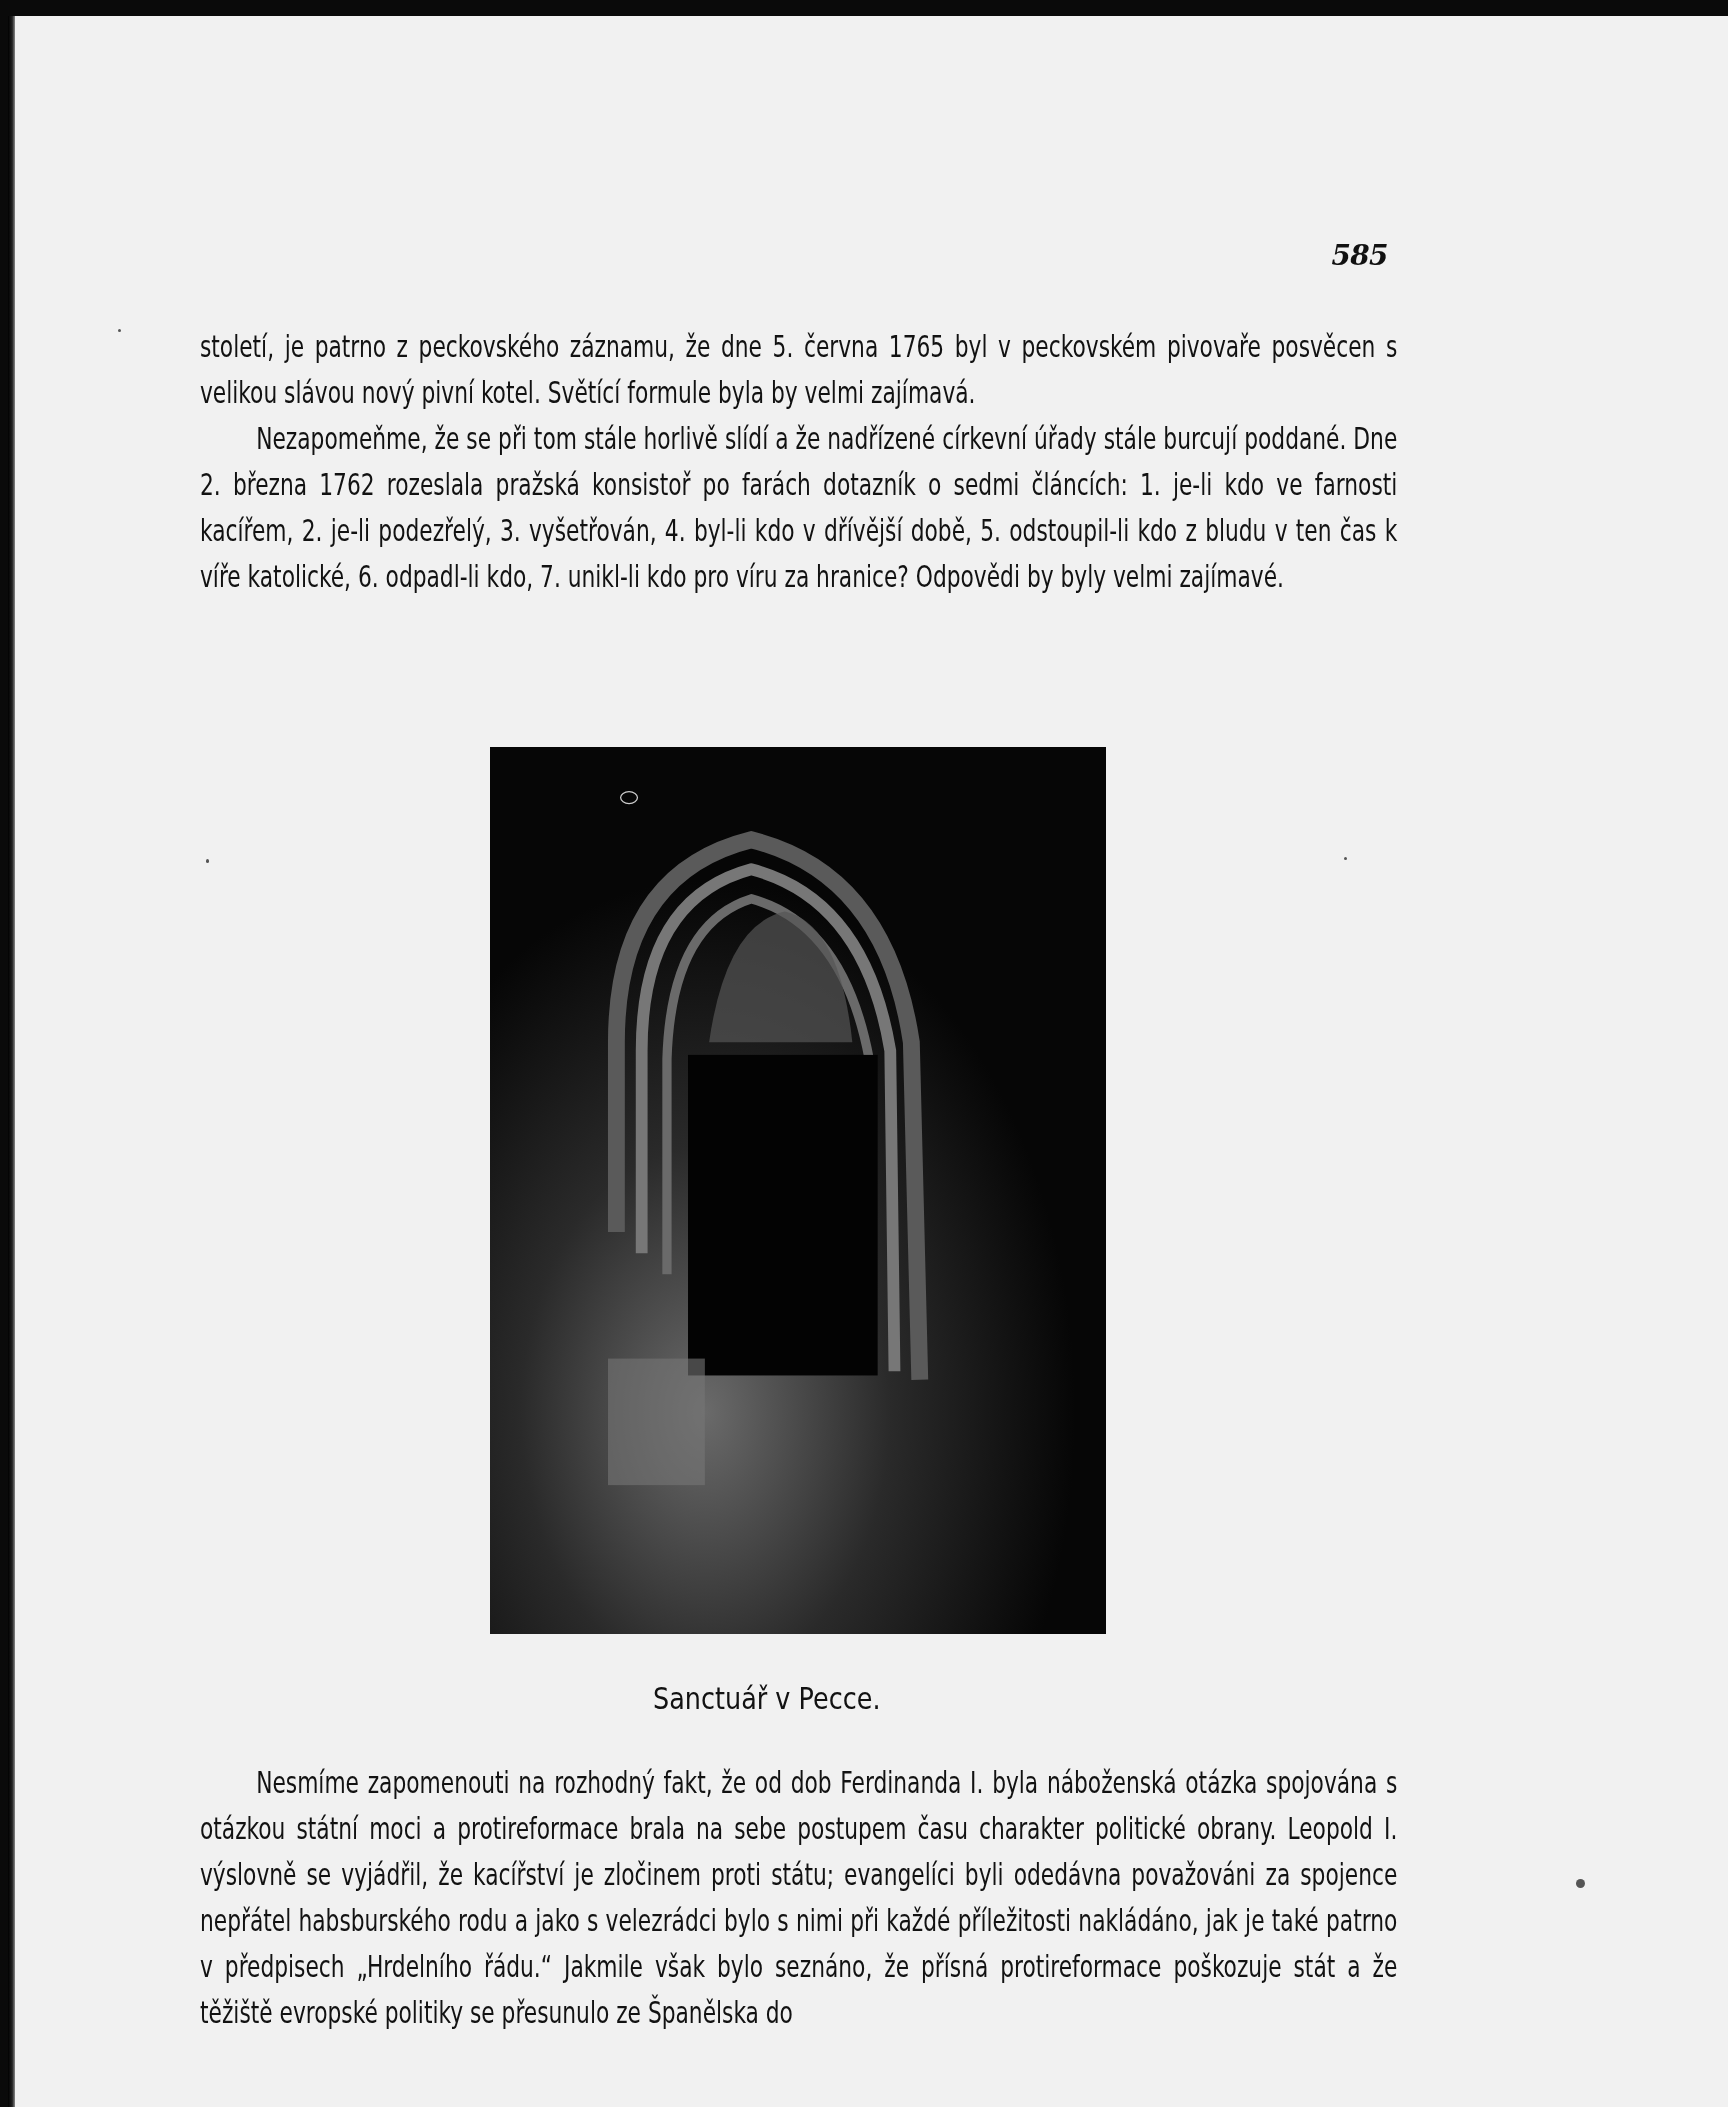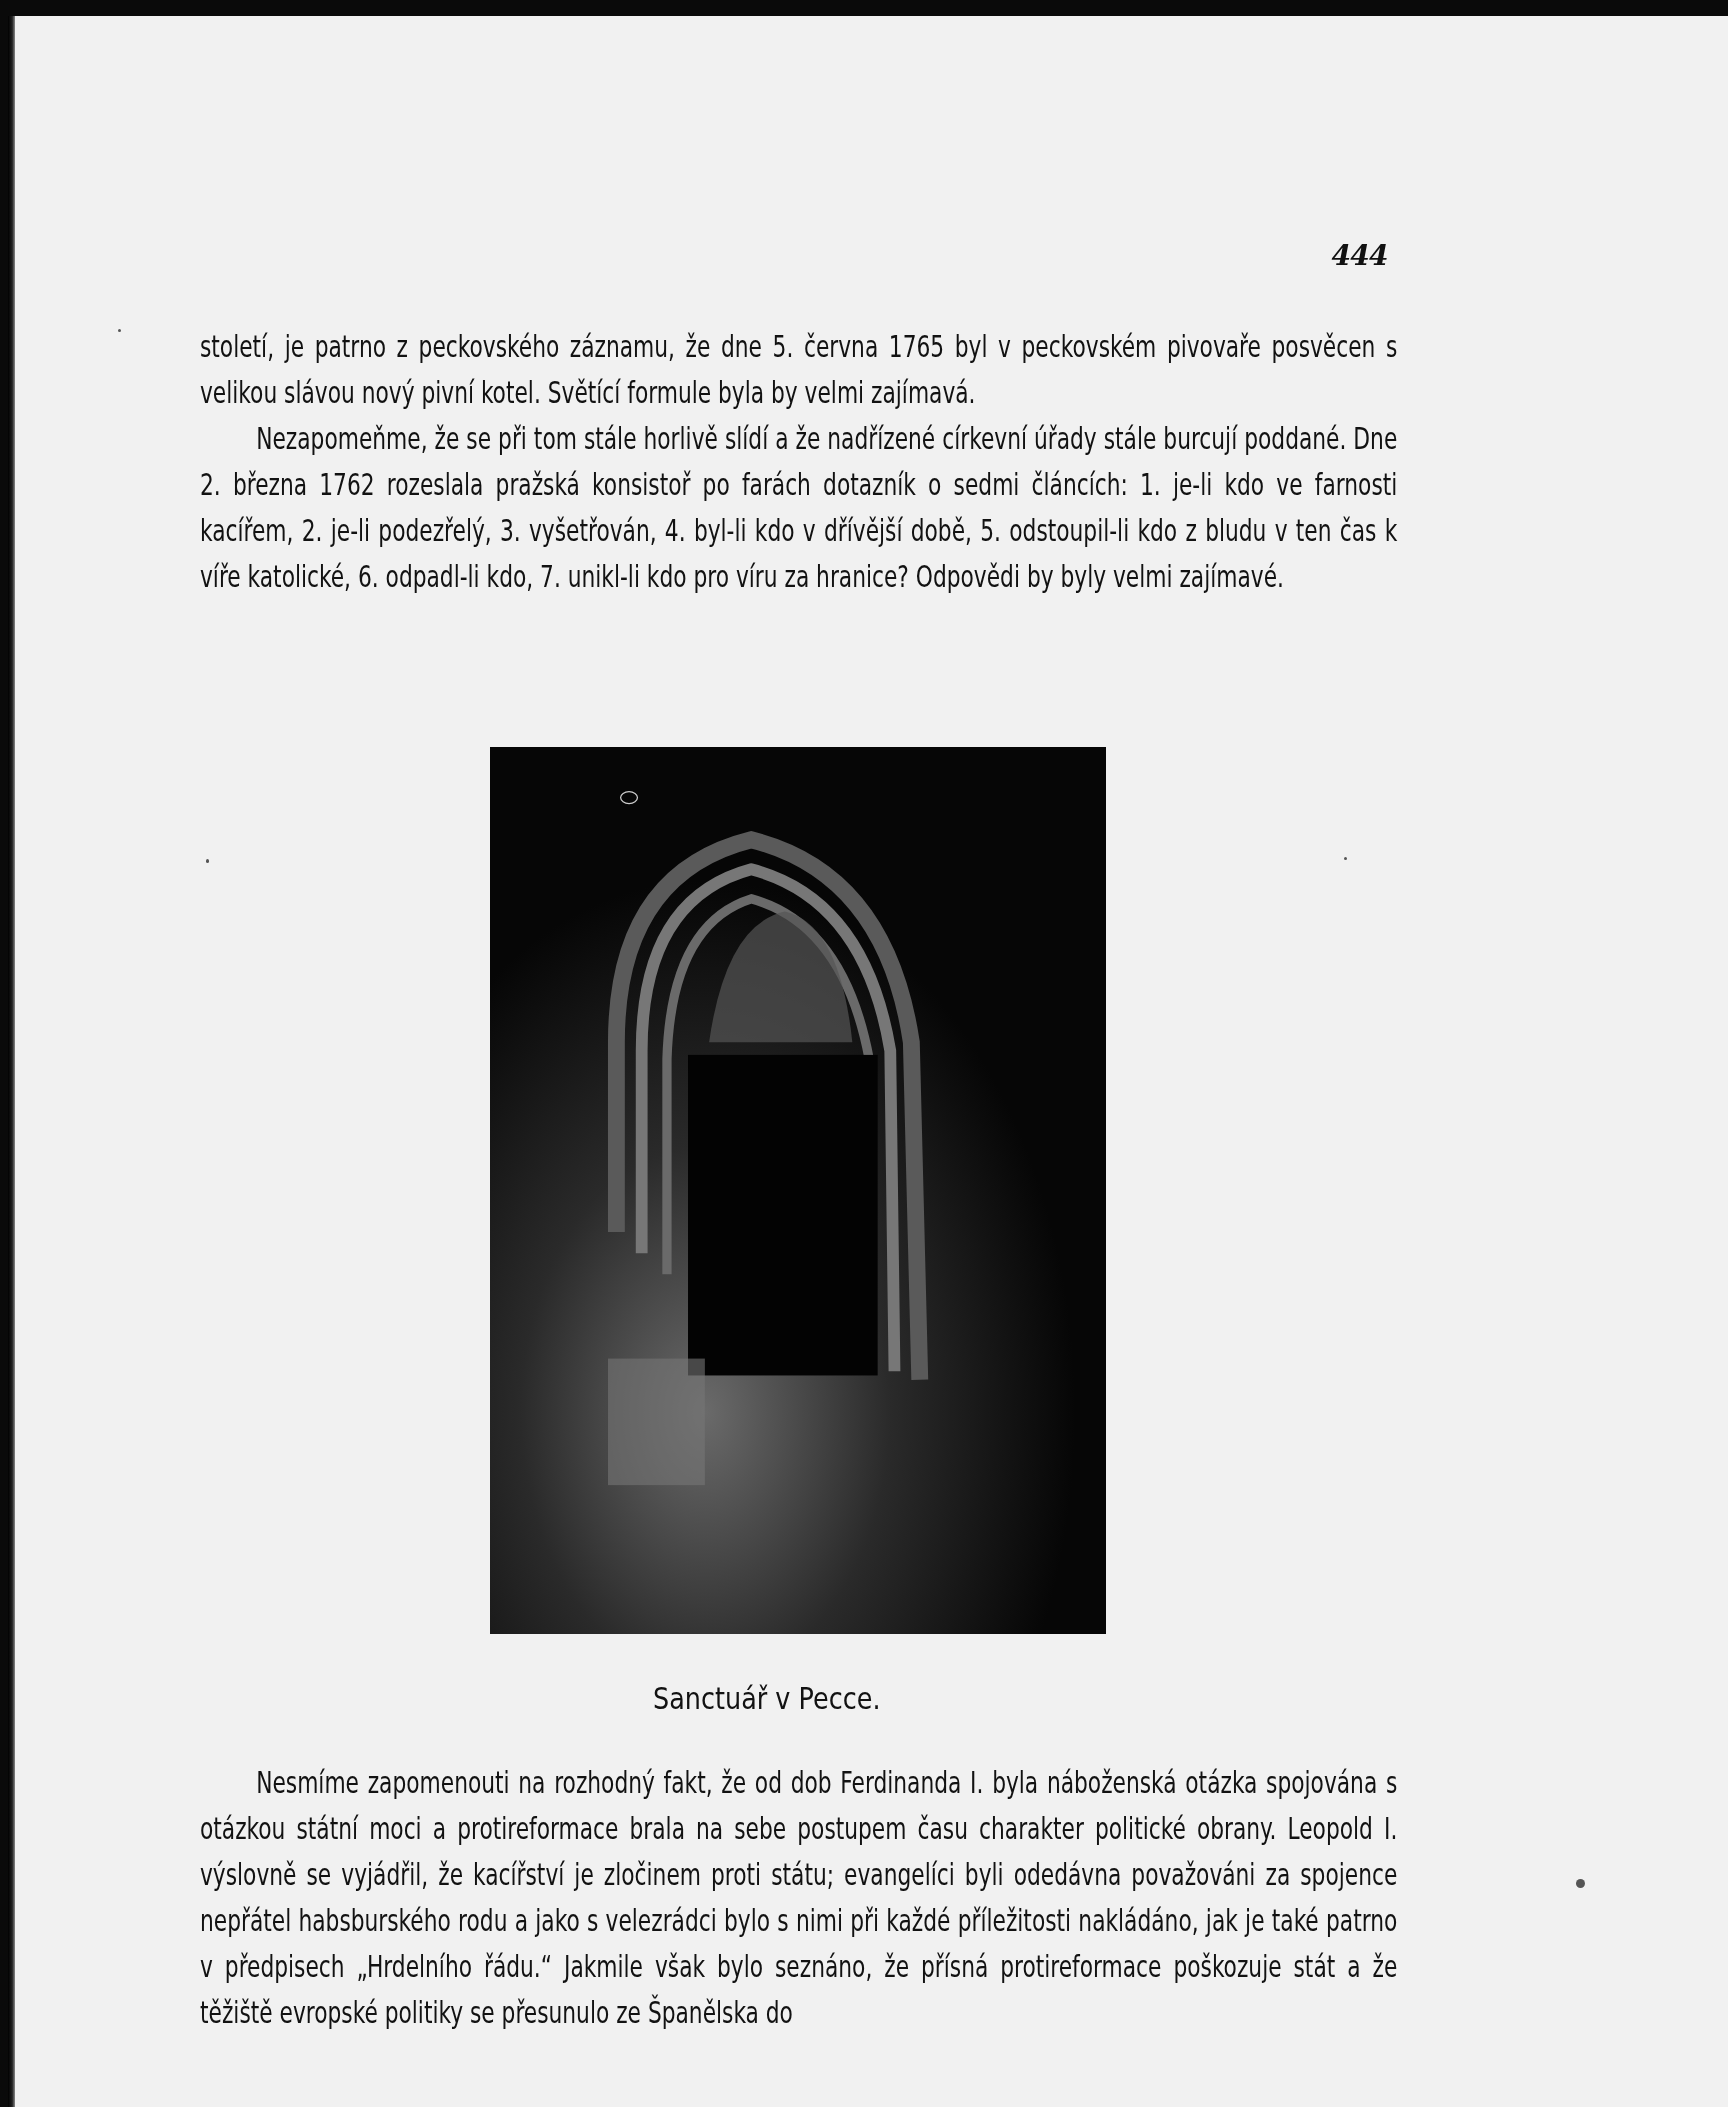--- a/index.html
+++ b/index.html
@@ -44,21 +44,21 @@
       white-space: nowrap;
     }
     .speck { position: absolute; background: #555; border-radius: 50%; }
   </style>
 </head>
 <body>
 
 <div class="page">
   <div class="left-edge"></div>
 
-  <div class="page-number">444</div>
+  <div class="page-number">585</div>
 
   <div class="text-block block-1">
     <p>století, je patrno z peckovského záznamu, že dne 5. června 1765 byl v peckovském pivovaře posvěcen s velikou slávou nový pivní kotel. Světící formule byla by velmi zajímavá.</p>
     <p class="indent">Nezapomeňme, že se při tom stále horlivě slídí a že nadřízené církevní úřady stále burcují poddané. Dne 2. března 1762 rozeslala pražská konsistoř po farách dotazník o sedmi článcích: 1. je-li kdo ve farnosti kacířem, 2. je-li podezřelý, 3. vyšetřován, 4. byl-li kdo v dřívější době, 5. odstoupil-li kdo z bludu v ten čas k víře katolické, 6. odpadl-li kdo, 7. unikl-li kdo pro víru za hranice? Odpovědi by byly velmi zajímavé.</p>
   </div>
 
   <div class="photo">
     <svg viewBox="0 0 1462 2103" preserveAspectRatio="none">
       <defs>
         <radialGradient id="glow" cx="0.35" cy="0.75" r="0.6">

